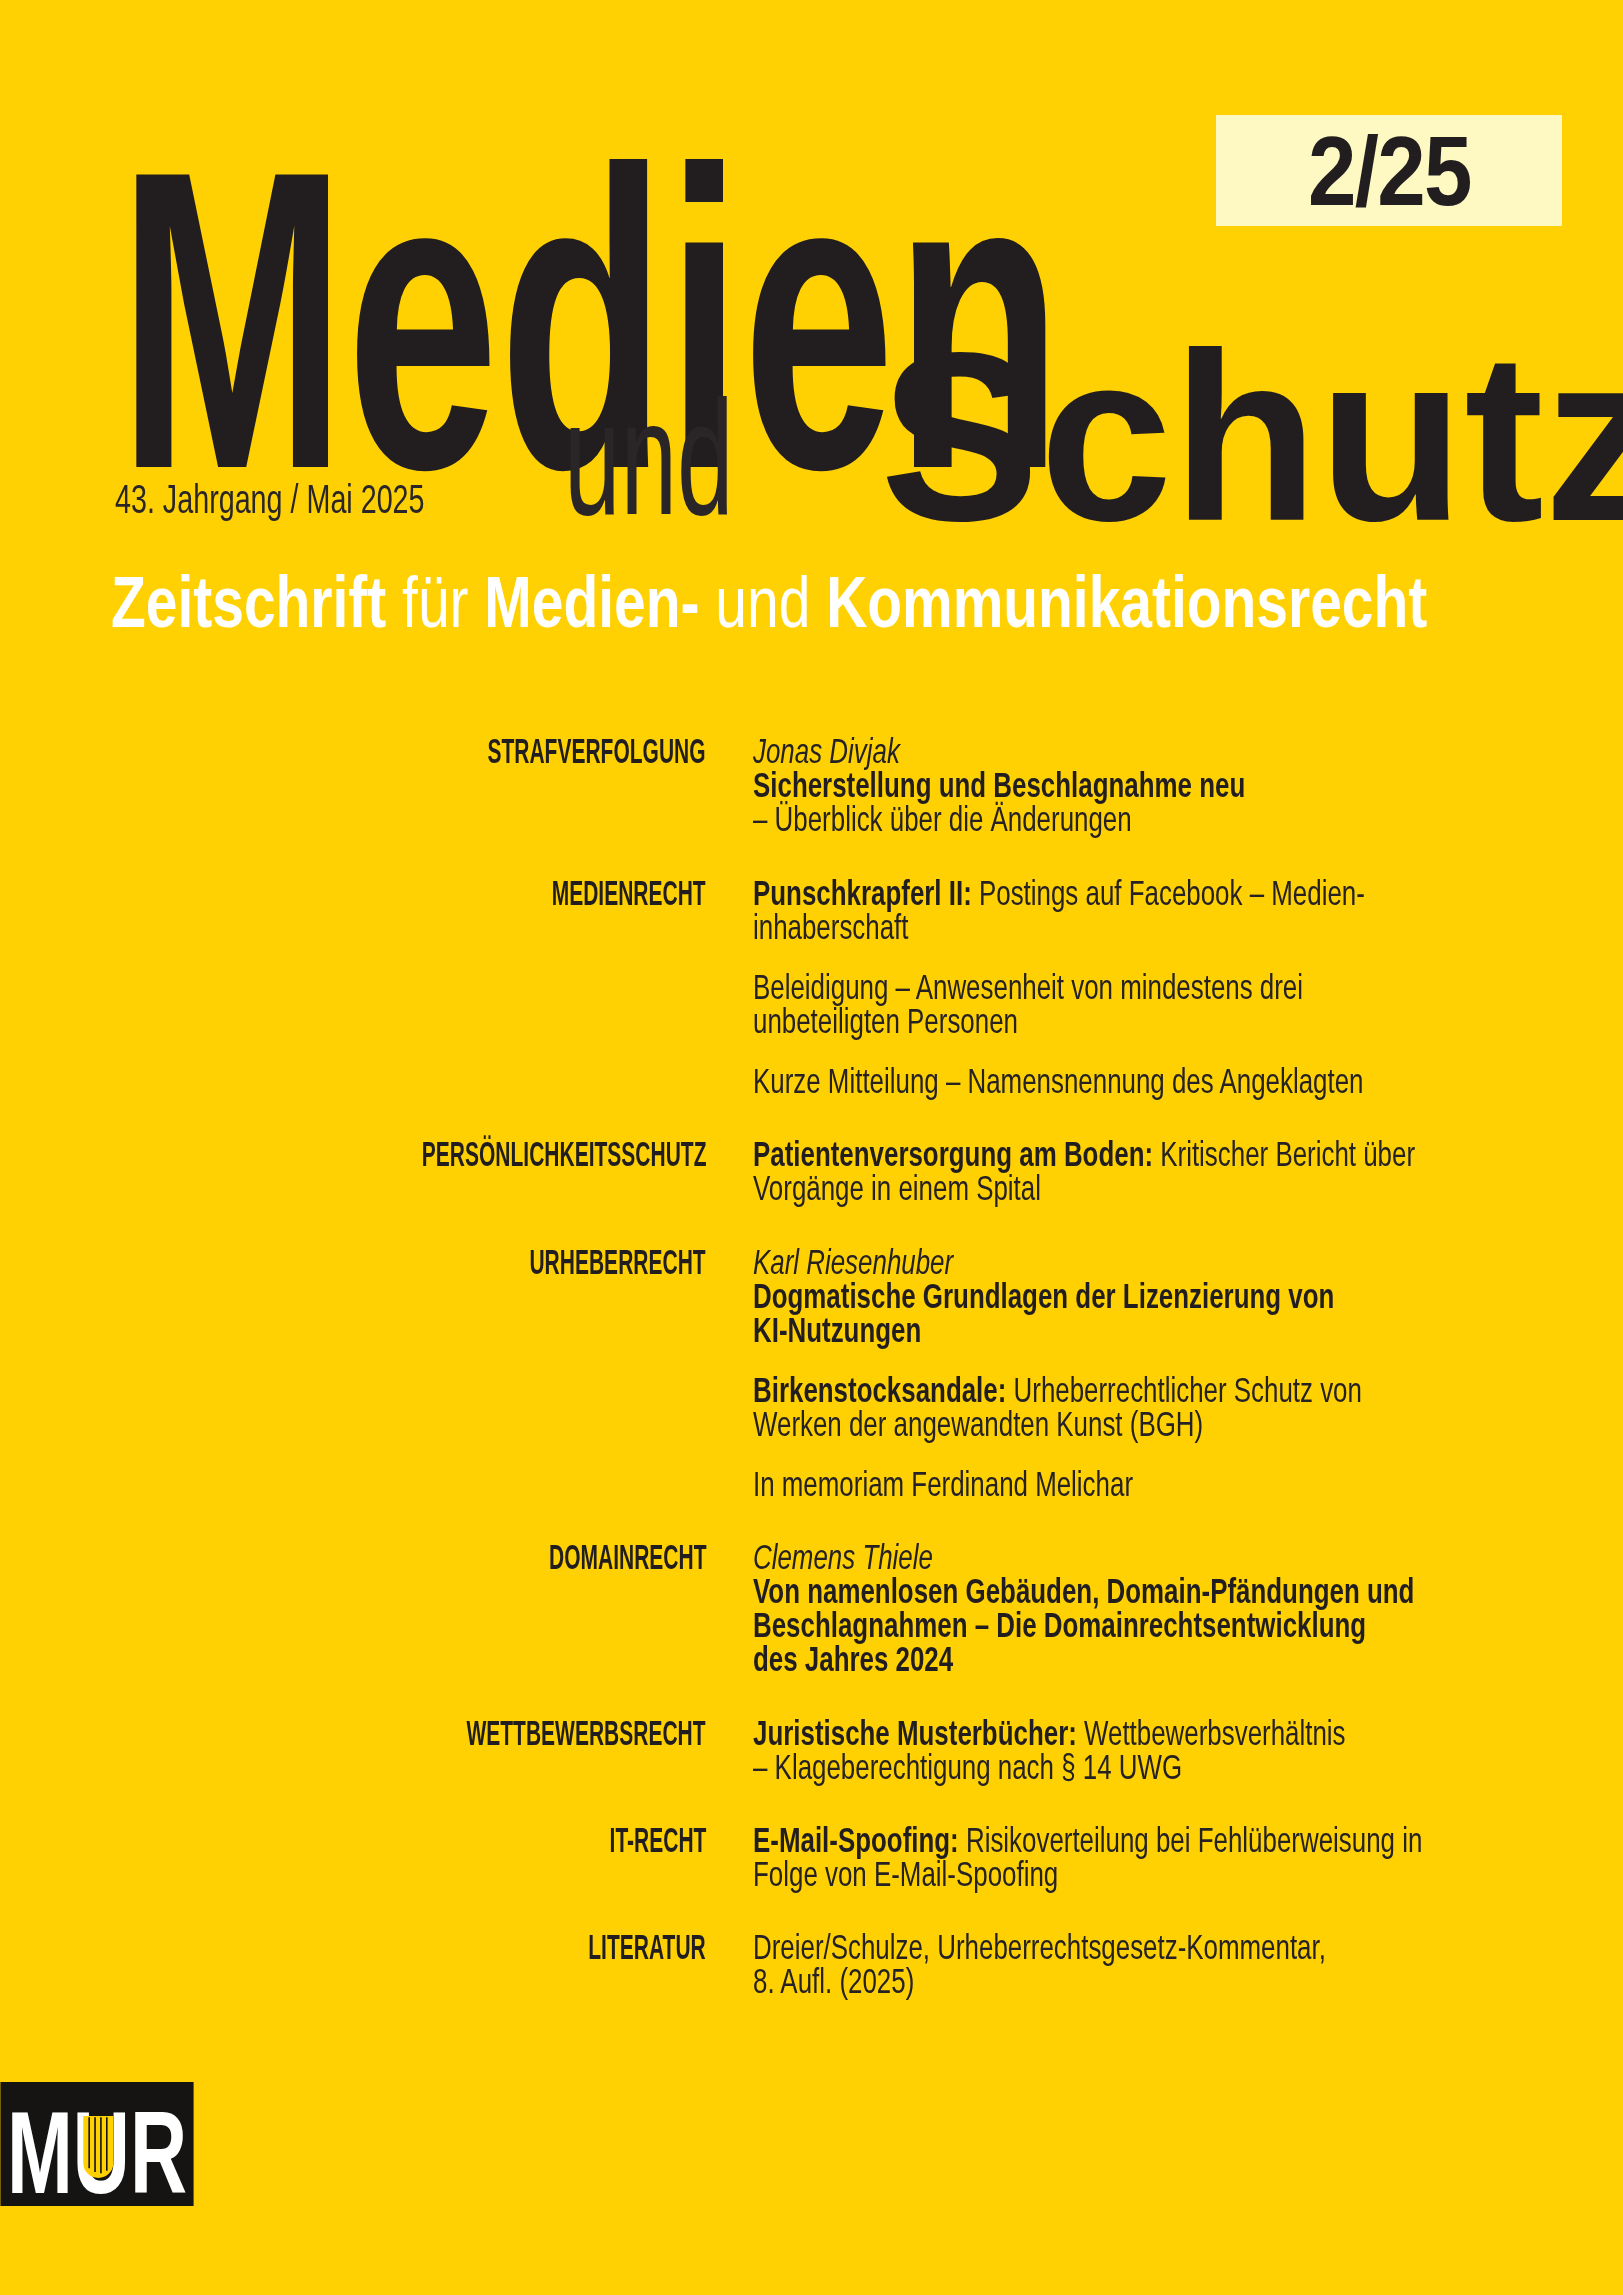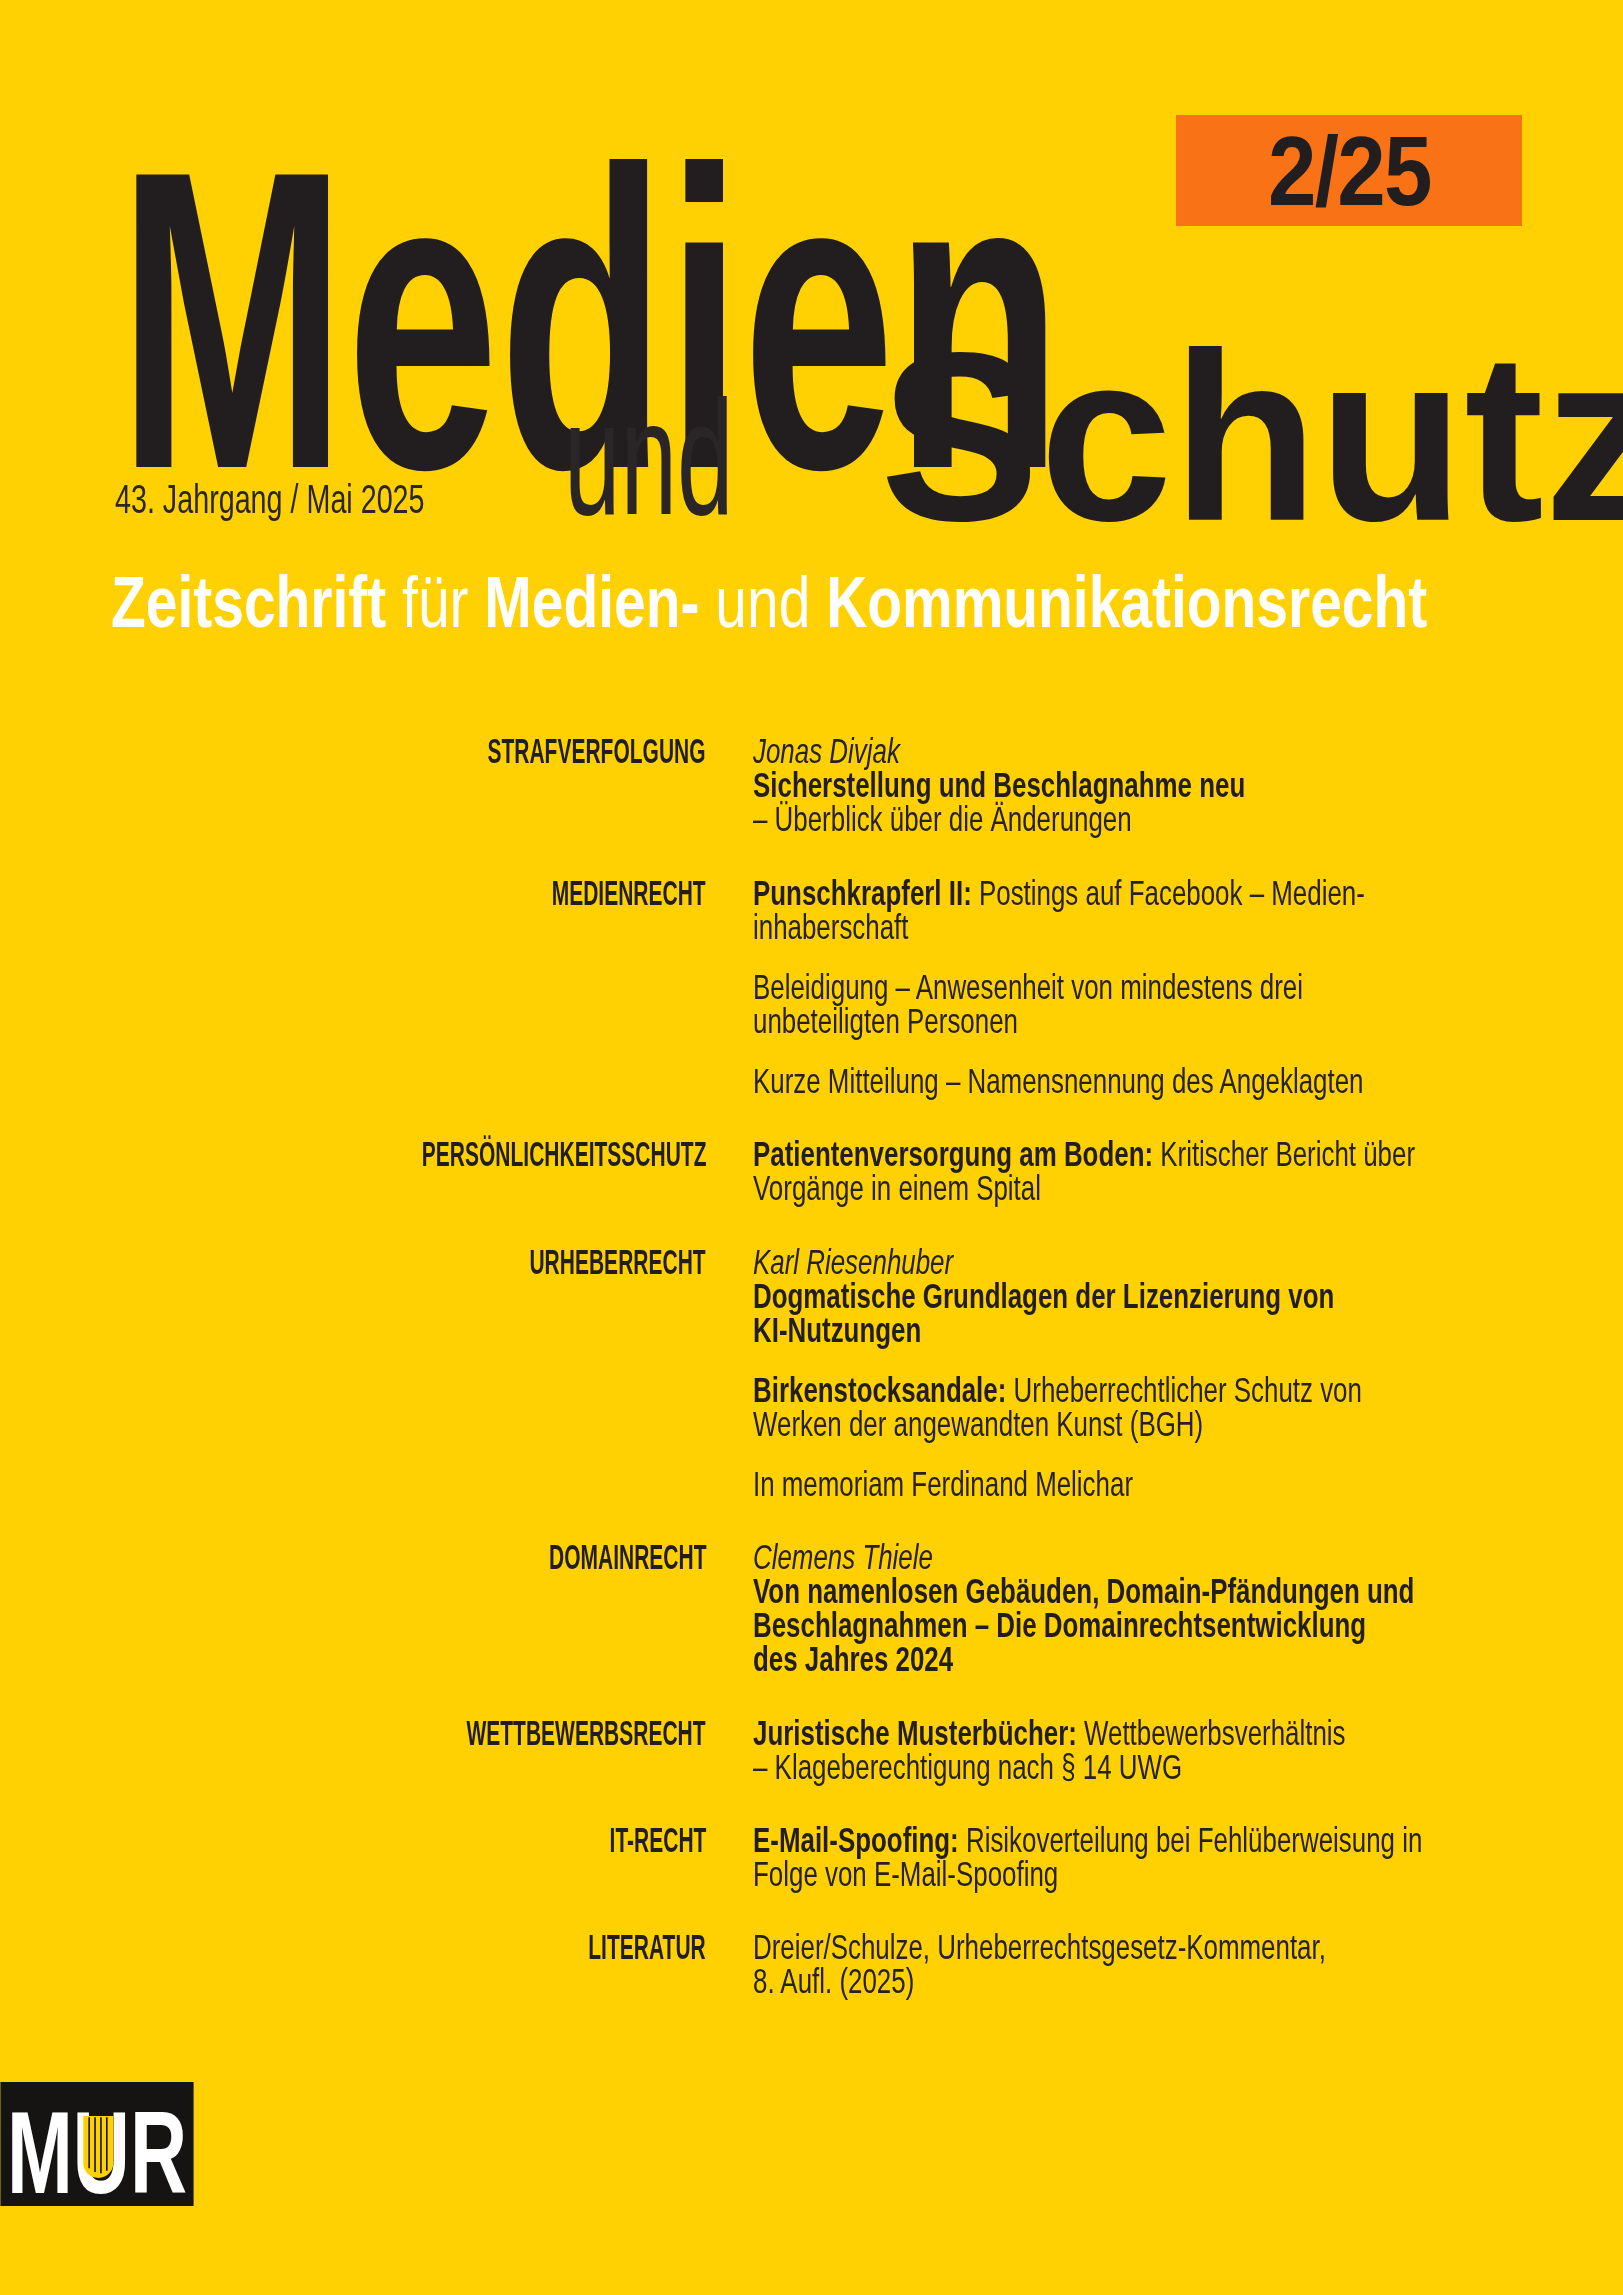--- a/index.html
+++ b/index.html
@@ -8,23 +8,23 @@
     width:1623px;
     height:2295px;
     background:#ffd103;
     font-family:"Liberation Sans",sans-serif;
     color:#221e1f;
     overflow:hidden;
   }
   
   .issue-box{
     position:absolute;
-    left:1176px; top:115px;
+    left:1216px; top:115px;
     width:346px; height:111px;
-    background:#f97316;
+    background:#fef9c3;
     display:flex; align-items:center; justify-content:center;
   }
   .issue-box span{
     font-size:99px;
     font-weight:bold;
     letter-spacing:-2px;
     transform:scaleX(.88);
     color:#221e1f;
   }
   

